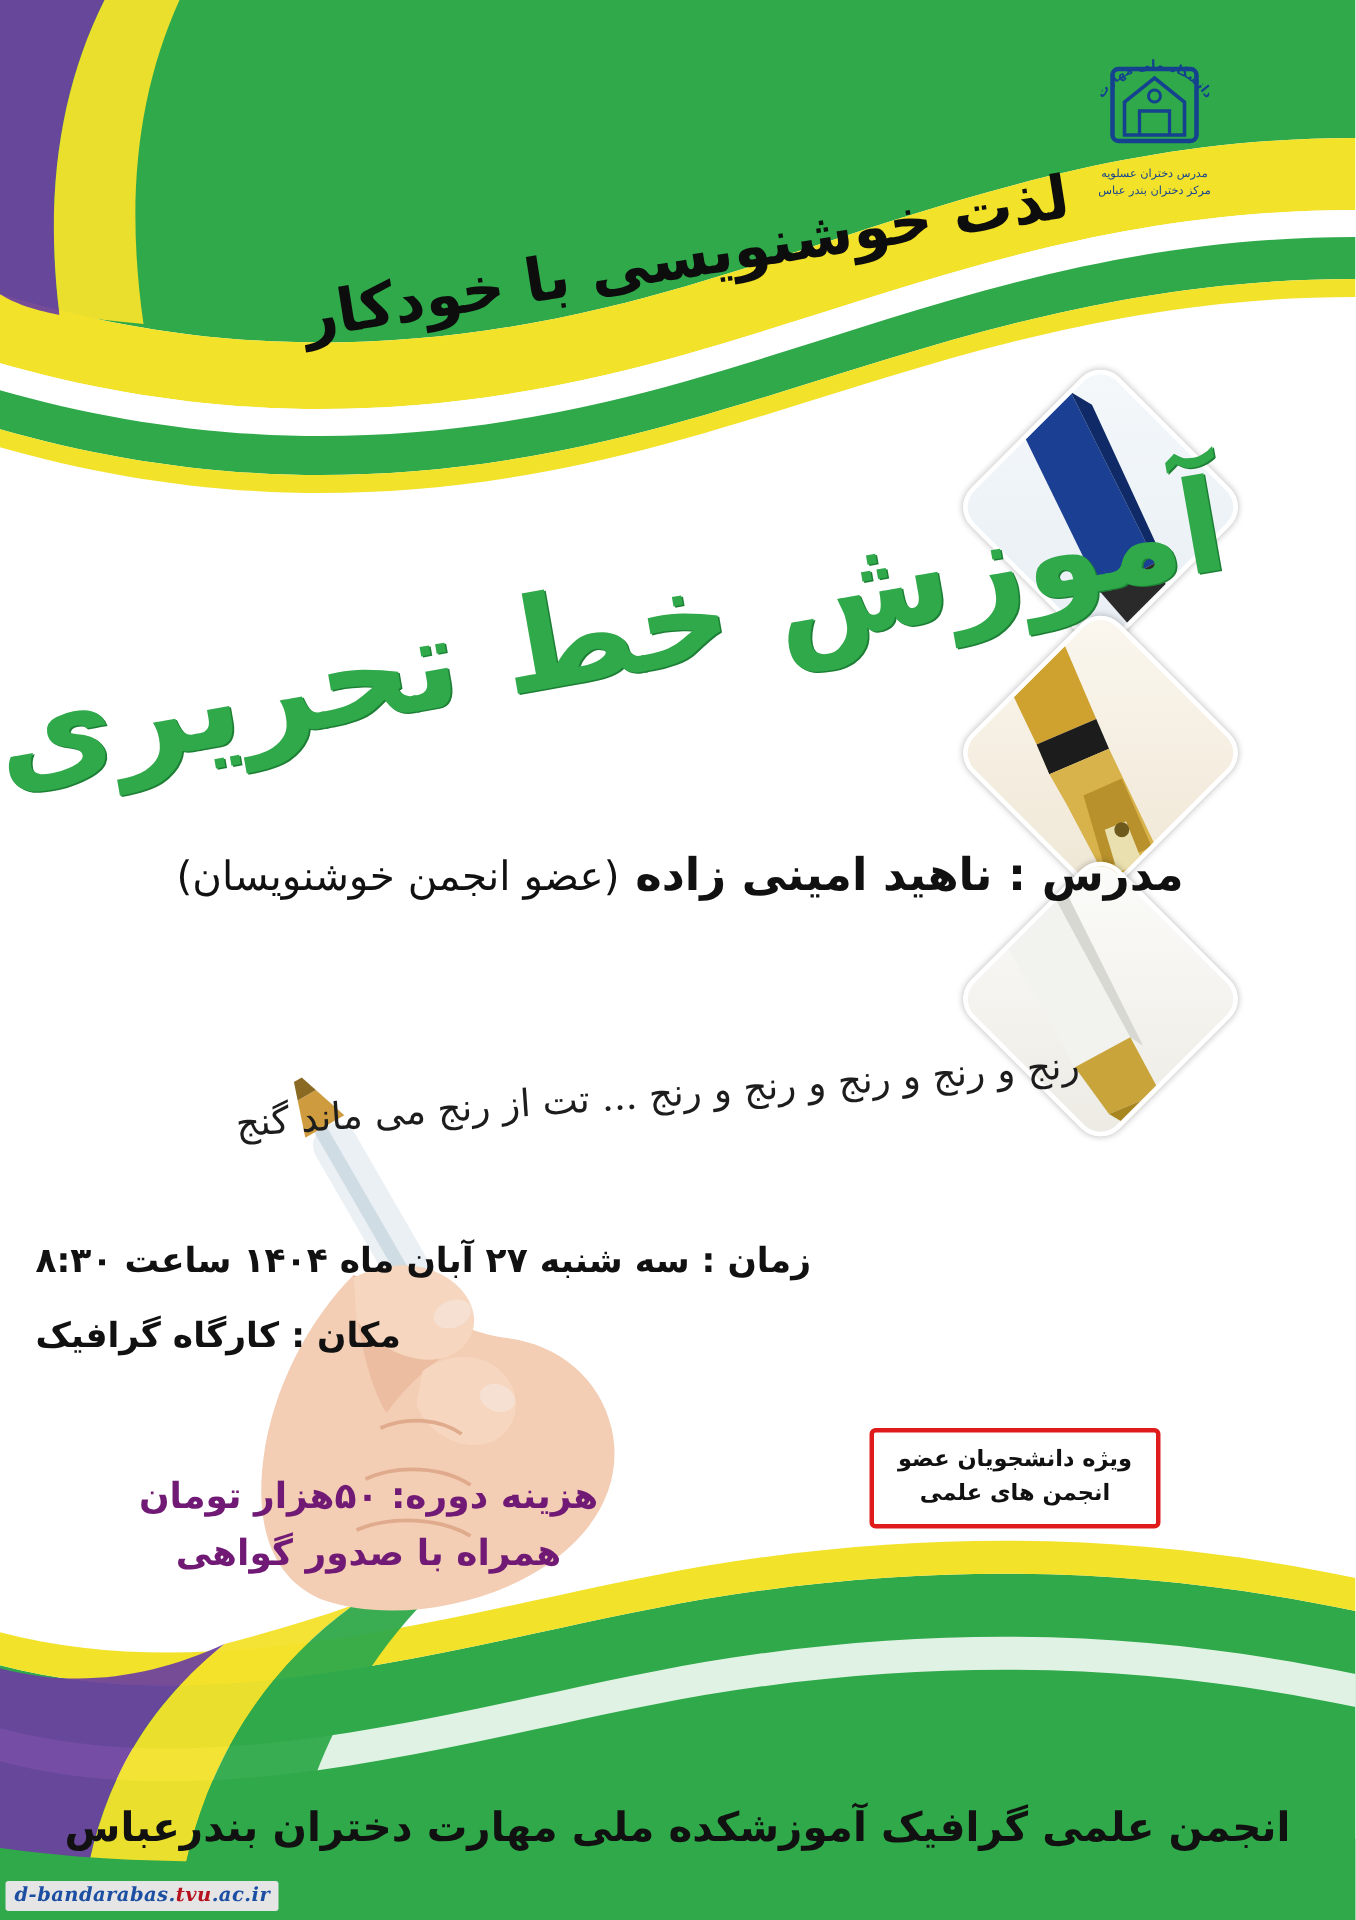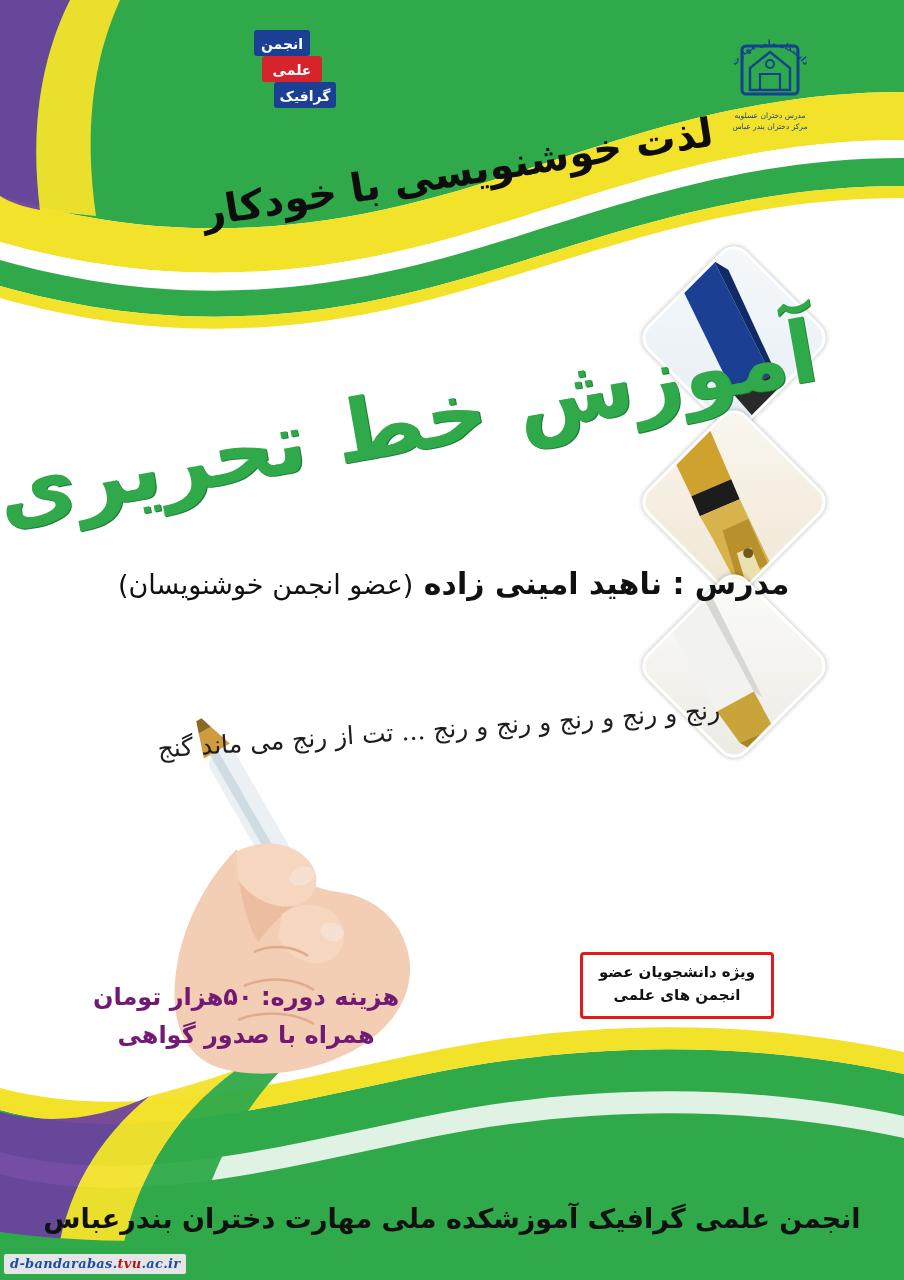--- a/index.html
+++ b/index.html
@@ -270,30 +270,20 @@
     <path d="M0,1152 C150,1192 320,1134 470,1108 C640,1080 780,1090 904,1116 L904,1138
              C780,1112 640,1102 470,1130 C320,1156 150,1214 0,1174 Z" fill="#ffffff" opacity="0.85"></path>
     <path d="M150,1096 C96,1140 62,1196 54,1280 L0,1280 L0,1112 C52,1126 102,1118 150,1096 Z" fill="#6b3fa0" opacity="0.92"></path>
     <path d="M236,1070 C170,1118 128,1190 118,1280 L54,1280 C62,1196 96,1140 150,1096
              C180,1088 208,1080 236,1070 Z" fill="#f3e22a" opacity="0.95"></path>
     <path d="M300,1052 C240,1104 198,1186 188,1280 L118,1280 C128,1190 170,1118 236,1070
              C258,1064 280,1058 300,1052 Z" fill="#2fa94a" opacity="0.95"></path>
     <path d="M0,1232 C200,1260 420,1214 620,1206 C740,1202 830,1212 904,1226 L904,1280 L0,1280 Z" fill="#2fa94a"></path>
   </svg>
 
-  <div class="logo-graphic">
-    <svg viewBox="0 0 96 92" width="96" height="92">
-      <rect x="2" y="4" width="56" height="26" rx="3" fill="#1b3f92"></rect>
-      <rect x="10" y="30" width="60" height="26" rx="3" fill="#d6232c"></rect>
-      <rect x="22" y="56" width="62" height="26" rx="3" fill="#1b3f92"></rect>
-      <text x="30" y="23" font-family="DejaVu Sans" font-size="14" font-weight="bold" fill="#ffffff" text-anchor="middle" direction="rtl">انجمن</text>
-      <text x="40" y="49" font-family="DejaVu Sans" font-size="14" font-weight="bold" fill="#ffffff" text-anchor="middle" direction="rtl">علمی</text>
-      <text x="53" y="75" font-family="DejaVu Sans" font-size="14" font-weight="bold" fill="#ffffff" text-anchor="middle" direction="rtl">گرافیک</text>
-    </svg>
-  </div>
 
   <div class="logo-uni">
     <svg viewBox="0 0 108 82" width="108" height="82">
       <path id="arcpath" d="M14,62 A40,40 0 0 1 94,62" fill="none"></path>
       <rect x="26" y="22" width="56" height="48" rx="4" fill="none" stroke="#14428f" stroke-width="3"></rect>
       <path d="M54,28 L74,44 L74,66 L34,66 L34,44 Z" fill="none" stroke="#14428f" stroke-width="2.4"></path>
       <path d="M44,66 L44,50 L64,50 L64,66" fill="none" stroke="#14428f" stroke-width="2.2"></path>
       <circle cx="54" cy="40" r="4" fill="none" stroke="#14428f" stroke-width="2"></circle>
       <text font-family="DejaVu Sans" font-size="8.5" fill="#14428f" font-weight="bold" direction="rtl">
         <textPath href="#arcpath" startOffset="50%" text-anchor="middle">دانشگاه ملی مهارت</textPath>
@@ -378,20 +368,22 @@
       <ellipse cx="216" cy="176" rx="13" ry="9" fill="#f6e0d2" transform="rotate(-22 216 176)"></ellipse>
       <ellipse cx="246" cy="232" rx="12" ry="9" fill="#f6e0d2" transform="rotate(20 246 232)"></ellipse>
 
       <path d="M168,252 C186,244 208,246 222,256" stroke="#e0ab8c" stroke-width="2.5" fill="none"></path>
       <path d="M158,286 C180,276 210,278 228,290" stroke="#e0ab8c" stroke-width="2.5" fill="none"></path>
       <path d="M152,320 C176,310 208,312 228,324" stroke="#e0ab8c" stroke-width="2.5" fill="none"></path>
     </svg>
   </div>
 
   <div class="info">
+    <div class="info-line">زمان : سه شنبه ۲۷ آبان ماه ۱۴۰۴  ساعت ۸:۳۰</div>
+    <div class="info-line">مکان : کارگاه گرافیک</div>
   </div>
 
   <div class="special-box">
     <div>ویژه دانشجویان عضو</div>
     <div>انجمن های علمی</div>
   </div>
 
   <div class="fee">
     <div>هزینه دوره:  ۵۰هزار تومان</div>
     <div>همراه با صدور گواهی</div>

